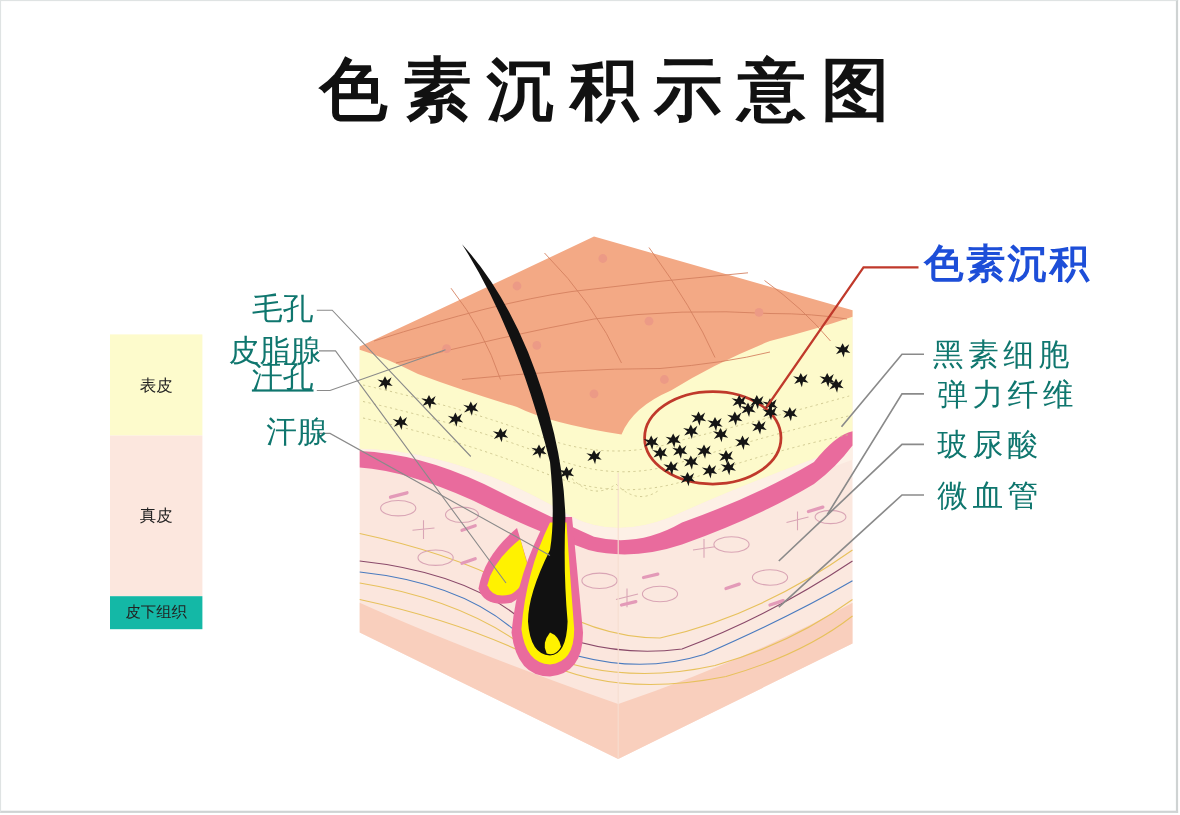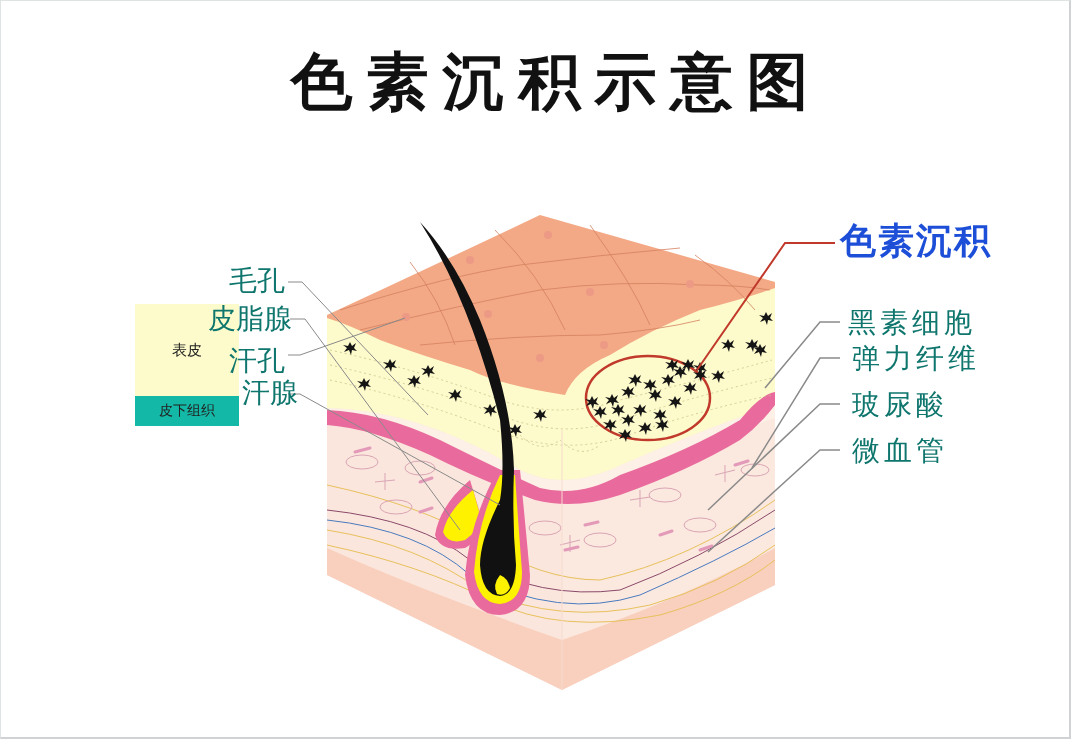--- a/index.html
+++ b/index.html
@@ -3,41 +3,42 @@
 <meta charset="utf-8">
 <style>
   html, body { margin: 0; padding: 0; background: #ffffff; }
   body { width: 1073px; height: 741px; position: relative; overflow: hidden;
          font-family: "DejaVu Serif", "Liberation Serif", serif; }
   .frame { position: absolute; left: 0; top: 0; width: 1071px; height: 739px;
            border: 1px solid #dfe3e3; border-right: 2px solid #cfd3d3; border-bottom: 2px solid #cfd3d3; box-sizing: border-box; }
   .title { position: absolute; left: 0; width: 1073px; top: 40px; text-align: center;
            font-family: "DejaVu Sans", "Liberation Sans", sans-serif; font-weight: bold;
            font-size: 62px; letter-spacing: 14px; color: #111; line-height: 84px; padding-left: 20px; }
-  .legend { position: absolute; left: 100px; top: 304px; width: 104px; margin-left: 35px; }
+  .legend { position: absolute; left: 100px; top: 304px; width: 84px; }
   .legend .band { display: flex; align-items: center; justify-content: center;
                   font-size: 15px; color: #222; }
   .legend .band.epi { height: 92px; background: #fdfbcc; }
   .legend .band.derm { height: 146px; background: #fce7de; }
   .legend .band.sub { height: 30px; background: #14b8a6; font-size: 14px; }
   svg.diagram { position: absolute; left: 0; top: 0; }
   .lbl { position: absolute; font-size: 28px; color: #0f766e; line-height: 26px; white-space: nowrap; }
   .lbl.right { letter-spacing: 4px; }
   .hl { position: absolute; font-family: "DejaVu Sans", "Liberation Sans", sans-serif; font-weight: bold;
         font-size: 36px; color: #1d4ed8; letter-spacing: 2px; line-height: 44px; }
 </style>
 </head>
 <body>
 
 <div class="frame"></div>
 
 <div class="title">色素沉积示意图</div>
 
 <div class="legend">
   <div class="band epi">表皮</div>
+  <div class="band derm">真皮</div>
   <div class="band sub">皮下组织</div>
 </div>
 
 <svg class="diagram" width="1073" height="741" viewBox="0 0 1073 741">
   <defs>
     <g id="mel">
       <path d="M0,-6 L2,-2 L6,-5 L4,0 L7,3 L2,2 L1,7 L-1,2 L-6,4 L-3,0 L-7,-3 L-2,-2 Z" fill="#151515"></path>
     </g>
   </defs>
 
@@ -180,21 +181,21 @@
     <path d="M840,322 L820,322 L765,388"></path>
     <path d="M840,358 L820,358 L752,468"></path>
     <path d="M840,404 L820,404 L708,510"></path>
     <path d="M840,450 L820,450 L708,552"></path>
   </g>
   <path d="M835,243 L785,243 L697,370" fill="none" stroke="#c0392b" stroke-width="2"></path>
 </svg>
 
 <div class="lbl" style="left:229px; top:268px;">毛孔</div>
 <div class="lbl" style="left:208px; top:306px;">皮脂腺</div>
-<div class="lbl" style="left:229px; top:348px;">汗孔</div>
+<div class="lbl" style="left:229px; top:330px;text-decoration:underline;">汗孔</div>
 <div class="lbl" style="left:242px; top:380px;">汗腺</div>
 
 <div class="lbl right" style="left:848px; top:310px;">黑素细胞</div>
 <div class="lbl right" style="left:852px; top:346px;text-align:right;">弹力纤维</div>
 <div class="lbl right" style="left:852px; top:392px;">玻尿酸</div>
 <div class="lbl right" style="left:852px; top:438px;text-align:right;">微血管</div>
 
 <div class="hl" style="left:840px; top:219px;">色素沉积</div>
 
 </body></html>

